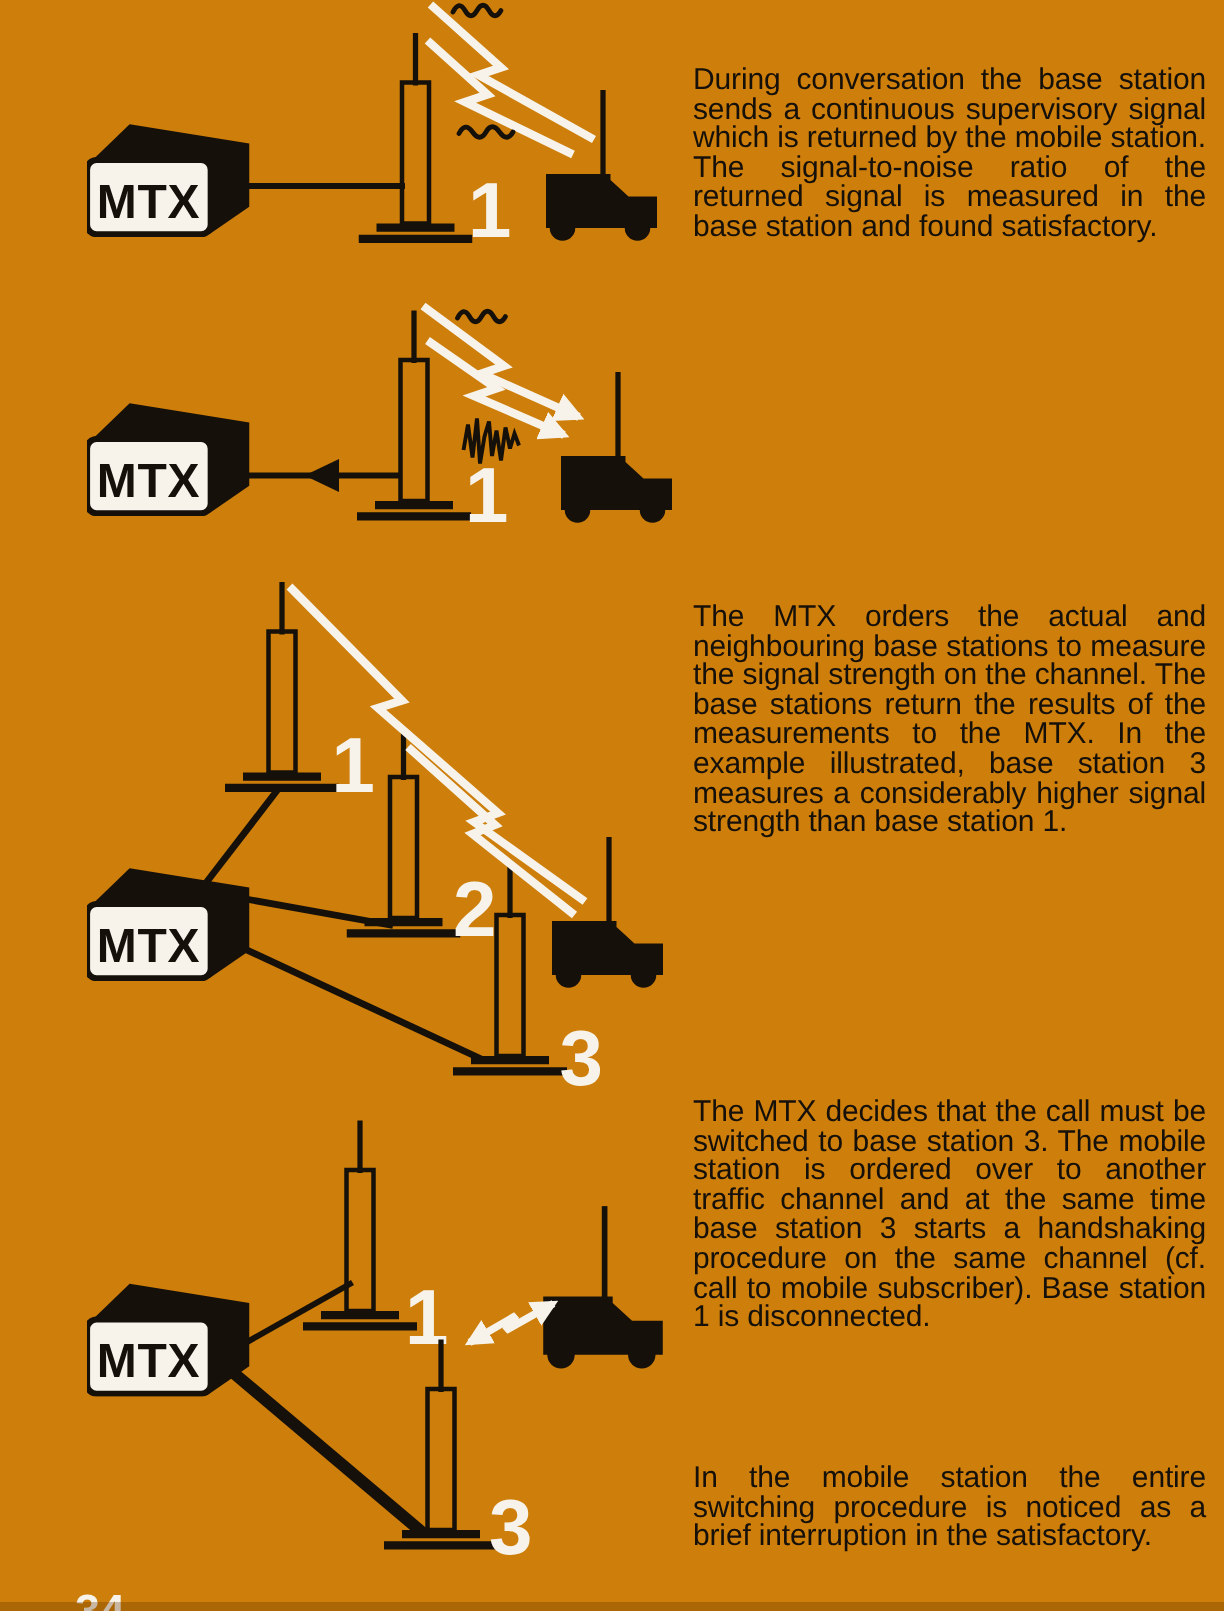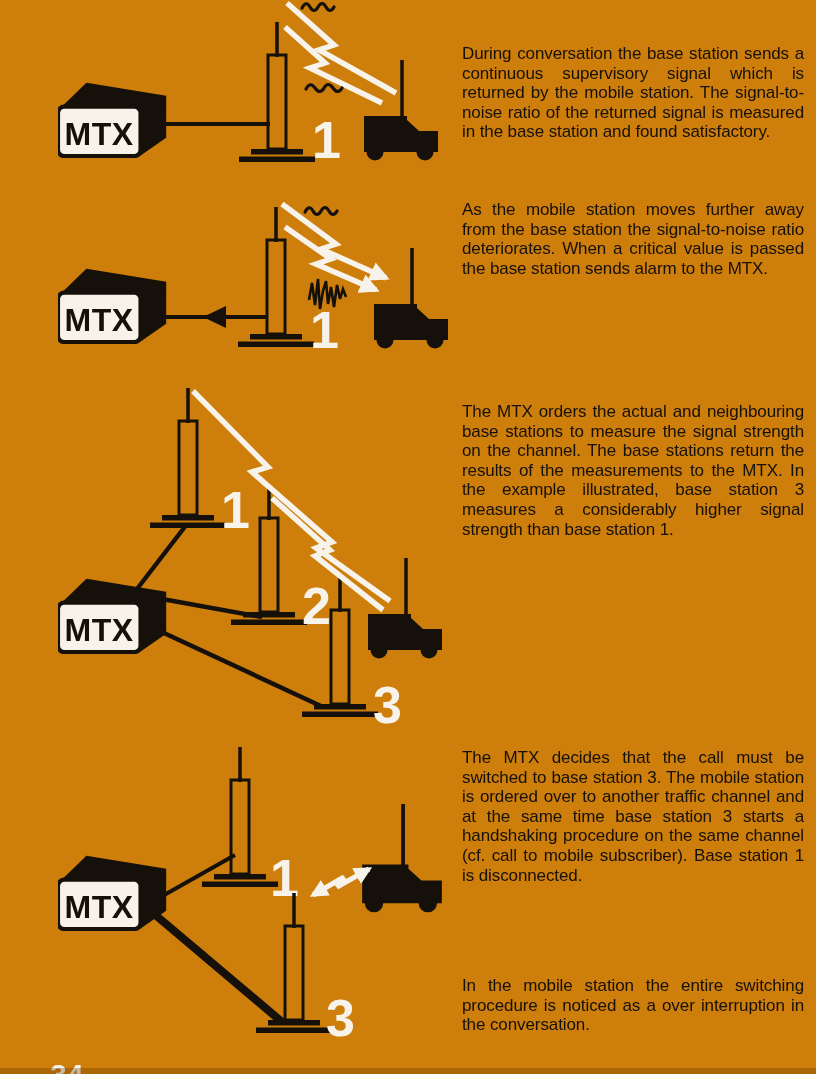--- a/index.html
+++ b/index.html
@@ -11,21 +11,21 @@
   .page{
     position:relative;
     width:816px;height:1074px;
     background:var(--bg);
     overflow:hidden;
     font-family:"Liberation Sans",sans-serif;
   }
   .para{
     position:absolute;
     left:462px;width:342px;
-    font-size:17px;line-height:19.6px;
+    font-size:20px;line-height:19.6px;
     text-align:justify;
     color:var(--ink);
     letter-spacing:-0.1px;
   }
   .diagram{position:absolute;left:0;}
   .ink-fill{fill:var(--ink);}
   .ink-stroke{stroke:var(--ink);fill:none;}
   .white-fill{fill:var(--white);}
   .white-stroke{stroke:var(--white);fill:none;}
   svg text{
@@ -127,20 +127,19 @@
     <text x="99" y="918" class="mtx-label">MTX</text>
     <use href="#tower" x="202" y="746" width="76" height="142"></use>
     <text x="270" y="896" class="tower-num">1</text>
     <use href="#tower" x="256" y="892" width="76" height="142"></use>
     <text x="326" y="1036" class="tower-num">3</text>
     <use href="#truck" x="360" y="804" width="84" height="110"></use>
     <polyline points="313,895 344,877 337,887 369,869" class="white-stroke" stroke-width="5" marker-start="url(#arrowW)" marker-end="url(#arrowW)"></polyline>
   </svg>
 
   <div class="para" style="top:44px">During conversation the base station sends a continuous supervisory signal which is returned by the mobile station. The signal-to-noise ratio of the returned signal is measured in the base station and found satisfactory.</div>
-  <div class="para" style="top:200px">As the mobile station moves further away from the base station the signal-to-noise ratio deteriorates. When a critical value is passed the base station sends alarm to the MTX.</div>
   <div class="para" style="top:402px">The MTX orders the actual and neighbouring base stations to measure the signal strength on the channel. The base stations return the results of the measurements to the MTX. In the example illustrated, base station 3 measures a considerably higher signal strength than base station 1.</div>
-  <div class="para" style="top:748px">The MTX decides that the call must be switched to base station 3. The mobile station is ordered over to another traffic channel and at the same time base station 3 starts a handshaking procedure on the same channel (cf. call to mobile subscriber). Base station 1 is disconnected.</div>
-  <div class="para" style="top:976px">In the mobile station the entire switching procedure is noticed as a over interruption in the conversation.</div>
+  <div class="para" style="top:732px">The MTX decides that the call must be switched to base station 3. The mobile station is ordered over to another traffic channel and at the same time base station 3 starts a handshaking procedure on the same channel (cf. call to mobile subscriber). Base station 1 is disconnected.</div>
+  <div class="para" style="top:976px">In the mobile station the entire switching procedure is noticed as a brief interruption in the satisfactory.</div>
 
   <div class="page-number">34</div>
   <div class="bottom-shade"></div>
 </div>
 
 </body></html>

